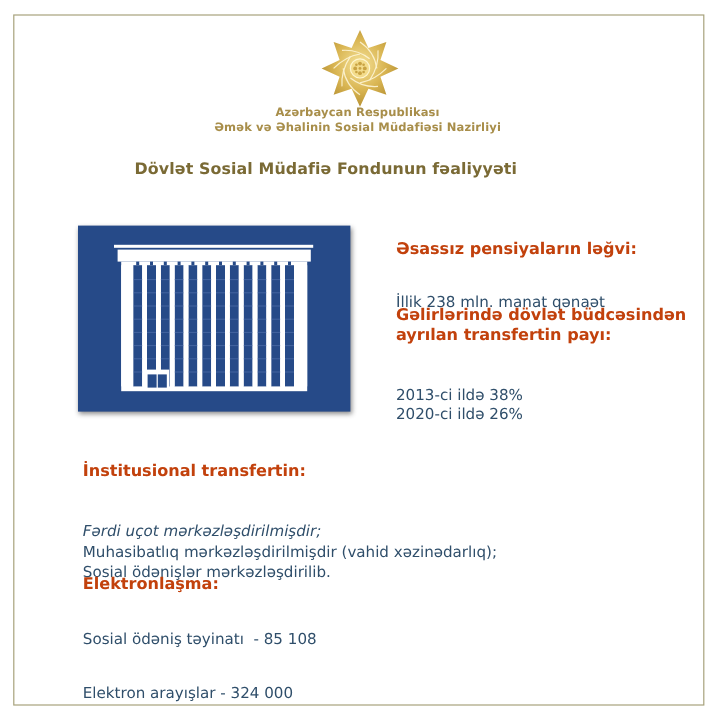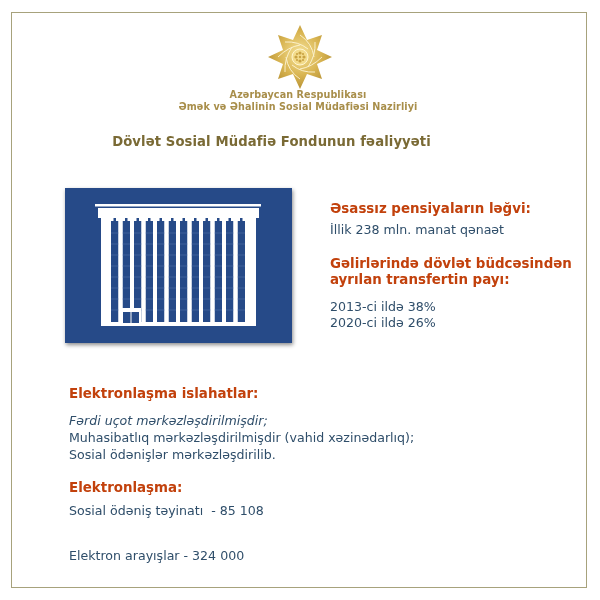--- a/index.html
+++ b/index.html
@@ -21,21 +21,21 @@
   .title {
     position: absolute; left: 0; width: 543px; top: 134px; text-align: center;
     color: #7a6a35; font-size: 13.2px; font-weight: bold; letter-spacing: 0.1px;
   }
   .img-box {
     position: absolute; left: 65px; top: 188px; width: 227px; height: 155px;
     background: #264a88; box-shadow: 1px 2px 4px rgba(0,0,0,0.45);
   }
   .img-box svg { position: absolute; left: 0; top: 0; }
   .h { color: #c2410c; font-weight: bold; font-size: 13.4px; line-height: 16px; position: absolute; }
-  .t { color: #2f4e6a; font-size: 12.6px; line-height: 16px; position: absolute; white-space: nowrap; }
+  .t { color: #2f4e6a; font-size: 12.6px; line-height: 16px; position: absolute; white-space: nowrap; margin-top: 22px; }
 </style>
 </head>
 <body>
 
 <div class="frame"></div>
 
 <div class="logo">
   <svg width="76" height="66" viewBox="-38 -33 76 66">
     <defs>
       <radialGradient id="gold" cx="50%" cy="45%" r="60%">
@@ -149,20 +149,20 @@
 </div>
 
 <div class="h" style="left:330px; top:201px;">Əsassız pensiyaların ləğvi:</div>
 <div class="t" style="left:330px; top:222px;">İllik 238 mln. manat qənaət</div>
 
 <div class="h" style="left:330px; top:256px;">Gəlirlərində dövlət büdcəsindən</div>
 <div class="h" style="left:330px; top:272px;">ayrılan transfertin payı:</div>
 <div class="t" style="left:330px; top:299px;">2013-ci ildə 38%</div>
 <div class="t" style="left:330px; top:315px;">2020-ci ildə 26%</div>
 
-<div class="h" style="left:69px; top:386px;">Elektronlaşma islahatlar:</div>
+<div class="h" style="left:69px; top:386px;">İnstitusional transfertin:</div>
 <div class="t" style="left:69px; top:413px;font-style:italic;">Fərdi uçot mərkəzləşdirilmişdir;</div>
 <div class="t" style="left:69px; top:430px;">Muhasibatlıq mərkəzləşdirilmişdir (vahid xəzinədarlıq);</div>
 <div class="t" style="left:69px; top:447px;">Sosial ödənişlər mərkəzləşdirilib.</div>
 
 <div class="h" style="left:69px; top:480px;">Elektronlaşma:</div>
 <div class="t" style="left:69px; top:503px; white-space:pre;text-align:center;">Sosial ödəniş təyinatı  - 85 108</div>
 <div class="t" style="left:69px; top:548px;">Elektron arayışlar - 324 000</div>
 
 </body></html>

